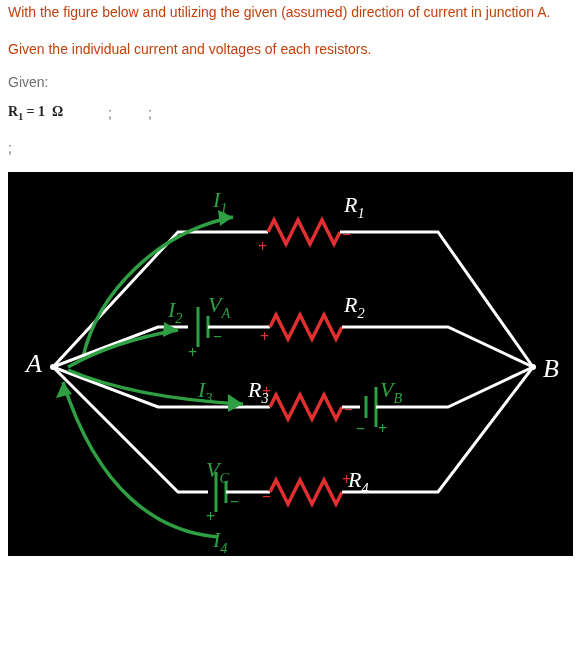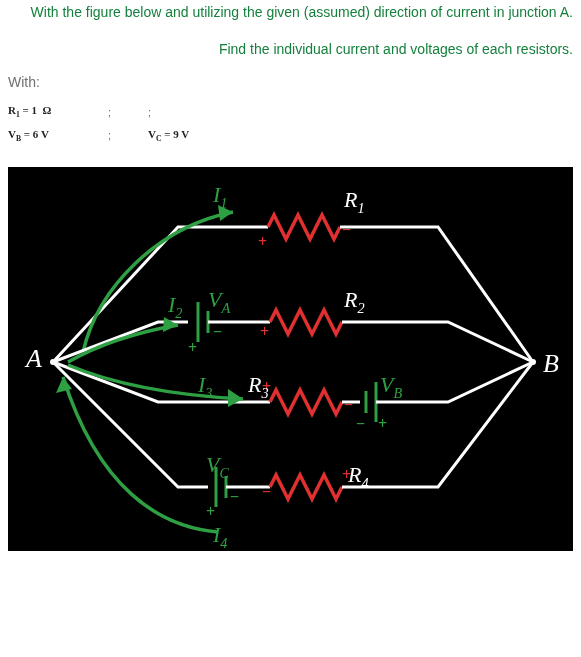--- a/index.html
+++ b/index.html
@@ -13,34 +13,33 @@
       color: #606060;
       width: 581px;
       padding: 0 0 10px 0;
     }
     .content {
       padding: 0 8px;
     }
     .instruction {
       font-size: 14px;
       line-height: 1.8;
-      color: #15803d;
+      color: #c2410c;
       margin-bottom: 12px;
-      text-align: right;
     }
     .given-label {
       font-size: 14px;
       color: #707070;
       margin-bottom: 14px;
     }
     .given-grid {
       display: grid;
       grid-template-columns: 100px 40px 120px;
-      row-gap: 8px;
-      font-size: 11px;
+      row-gap: 18px;
+      font-size: 14px;
       align-items: center;
     }
     .given-grid .sep {
       color: #707070;
       text-align: left;
     }
     .var {
       font-family: Georgia, 'Times New Roman', serif;
       color: #222;
       font-weight: bold;
@@ -120,32 +119,30 @@
       font-weight: bold;
     }
     .pol-r { fill: #e03030; }
     .pol-g { fill: #2ea043; }
   </style>
 </head>
 <body>
 
 <div class="content">
   <p class="instruction">With the figure below and utilizing the given (assumed) direction of current in junction A.</p>
-  <p class="instruction">Find the individual current and voltages of each resistors.</p>
-  <p class="given-label">With:</p>
+  <p class="instruction">Given the individual current and voltages of each resistors.</p>
+  <p class="given-label">Given:</p>
 
   <div class="given-grid">
     <span class="var">R<span class="sub">1</span> = 1&nbsp;&nbsp;Ω</span>
     <span class="sep">;</span>
 
     <span class="sep">;</span>
-    <span class="var">V<span class="sub">B</span> = 6 V</span>
 
     <span class="sep">;</span>
-    <span class="var">V<span class="sub">C</span> = 9 V</span>
 
     <span class="sep"></span>
     <span class="var"></span>
   </div>
 </div>
 
 <div class="diagram-wrap">
   <div class="diagram">
     <svg viewBox="0 0 565 384">
 

